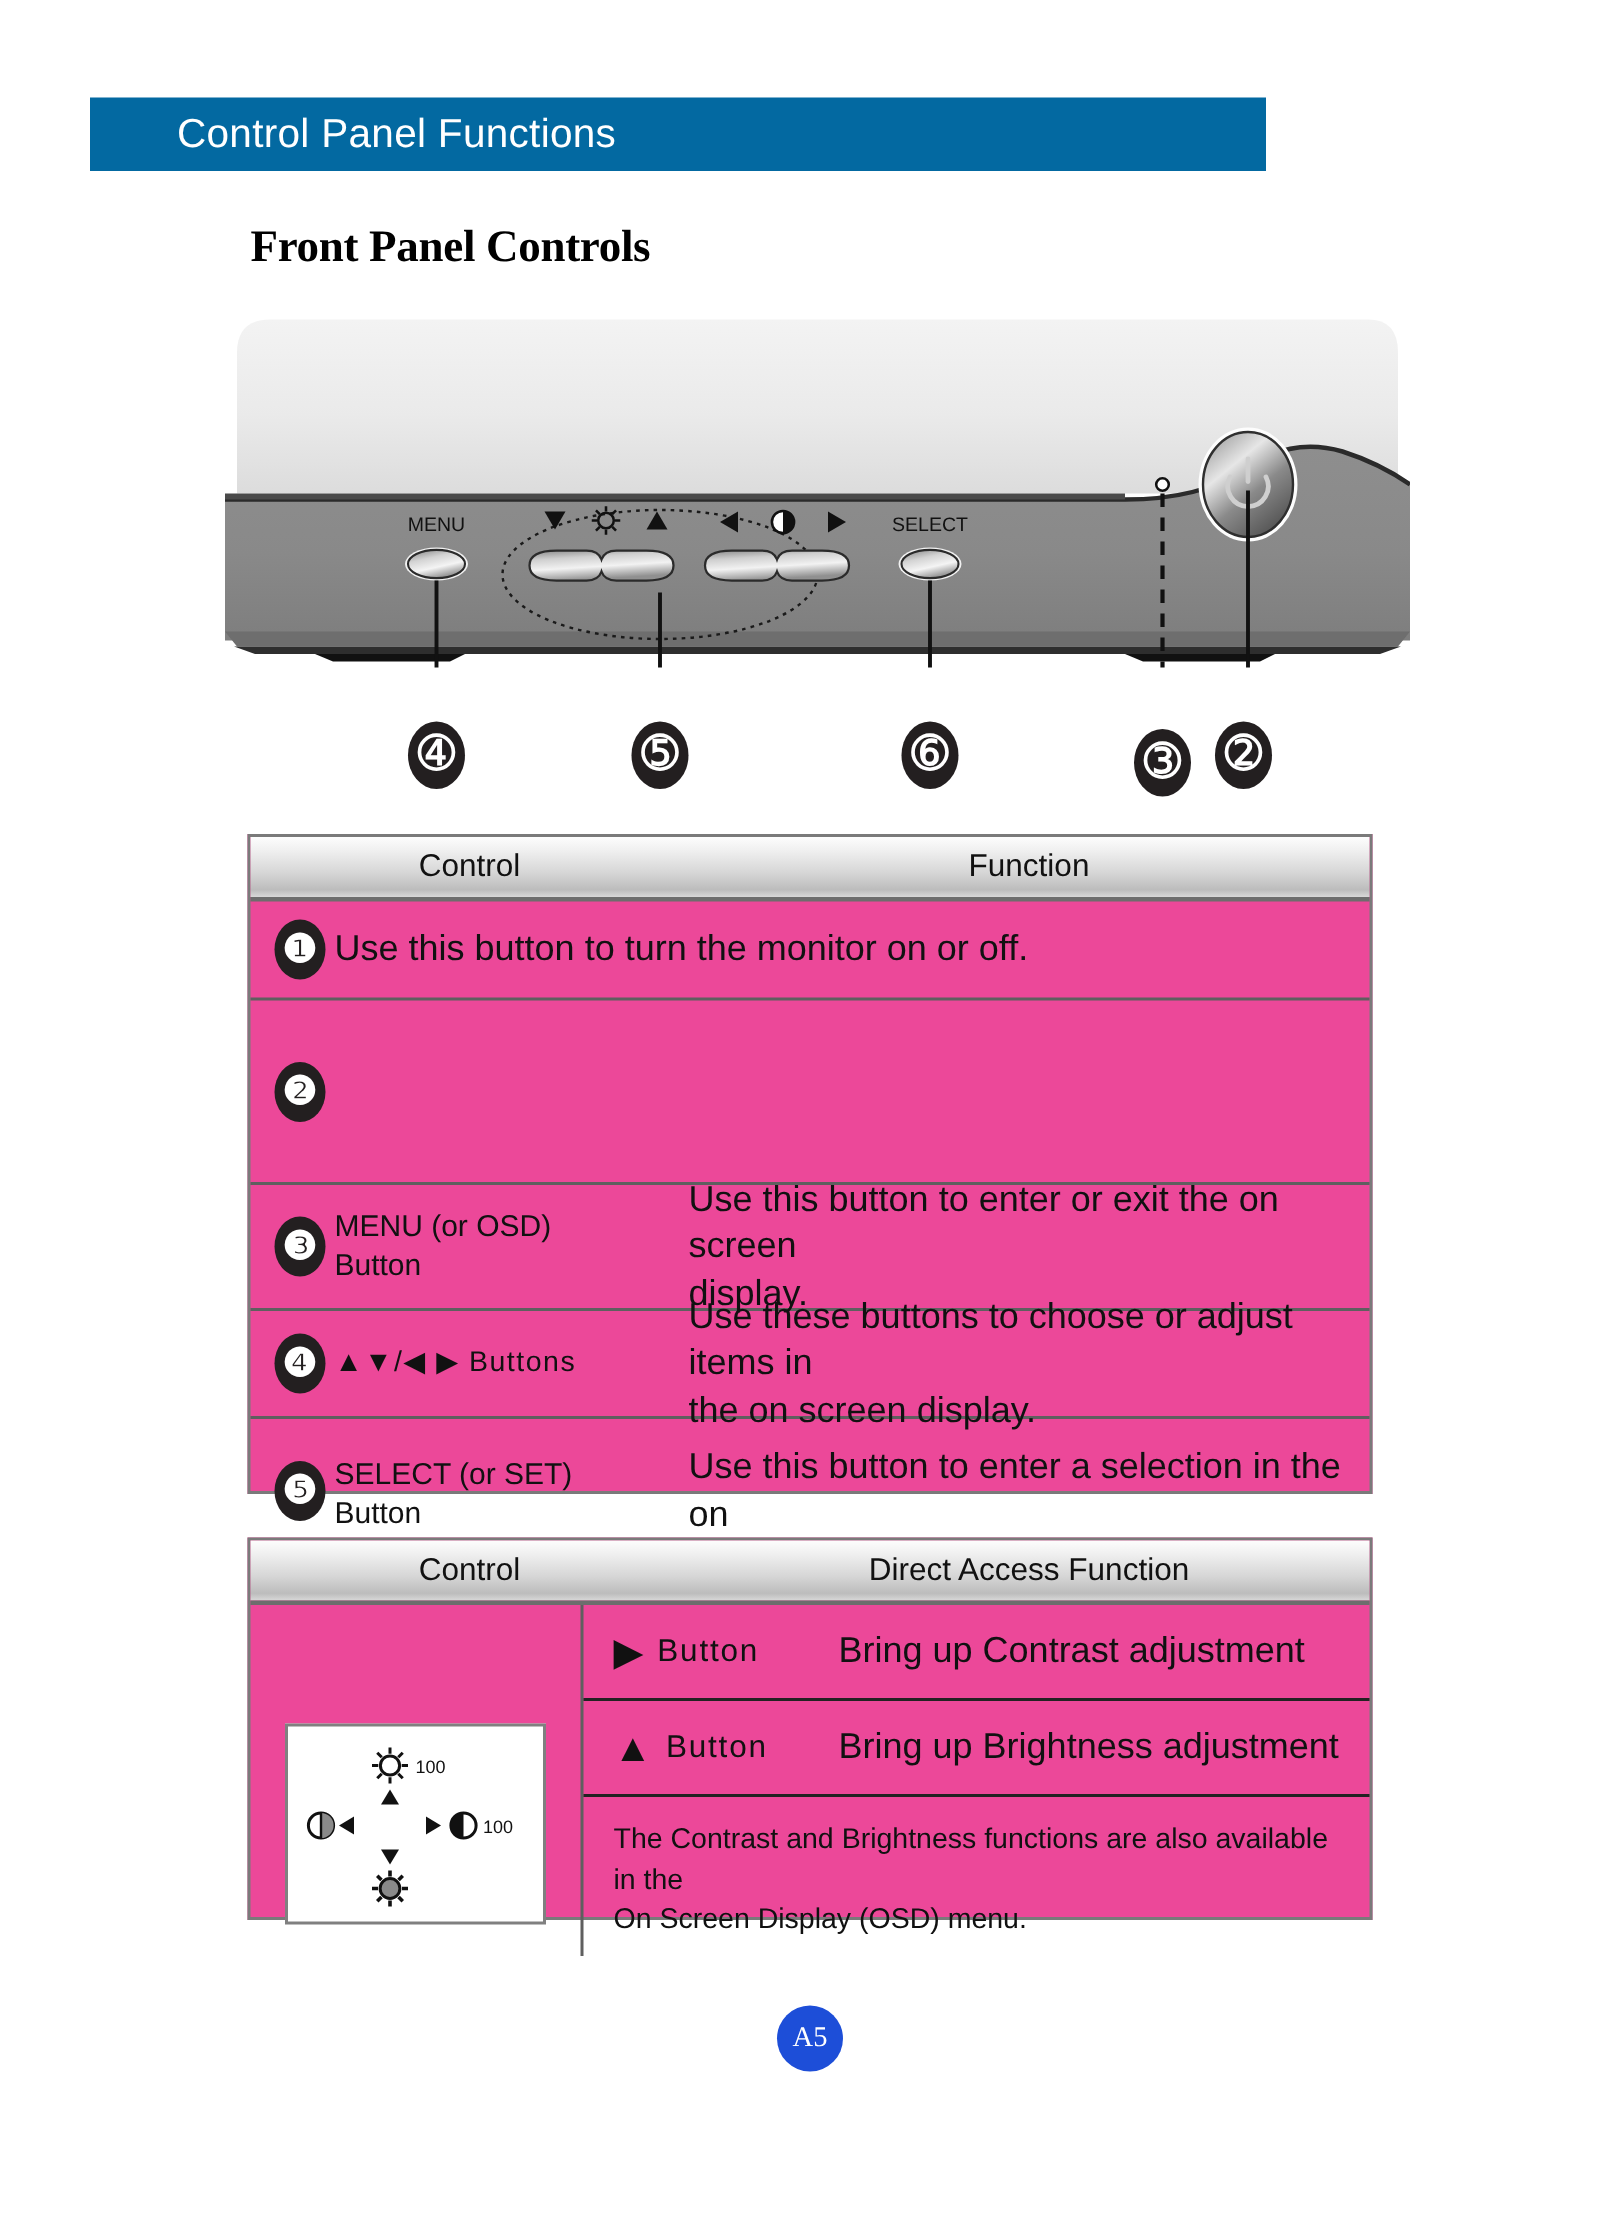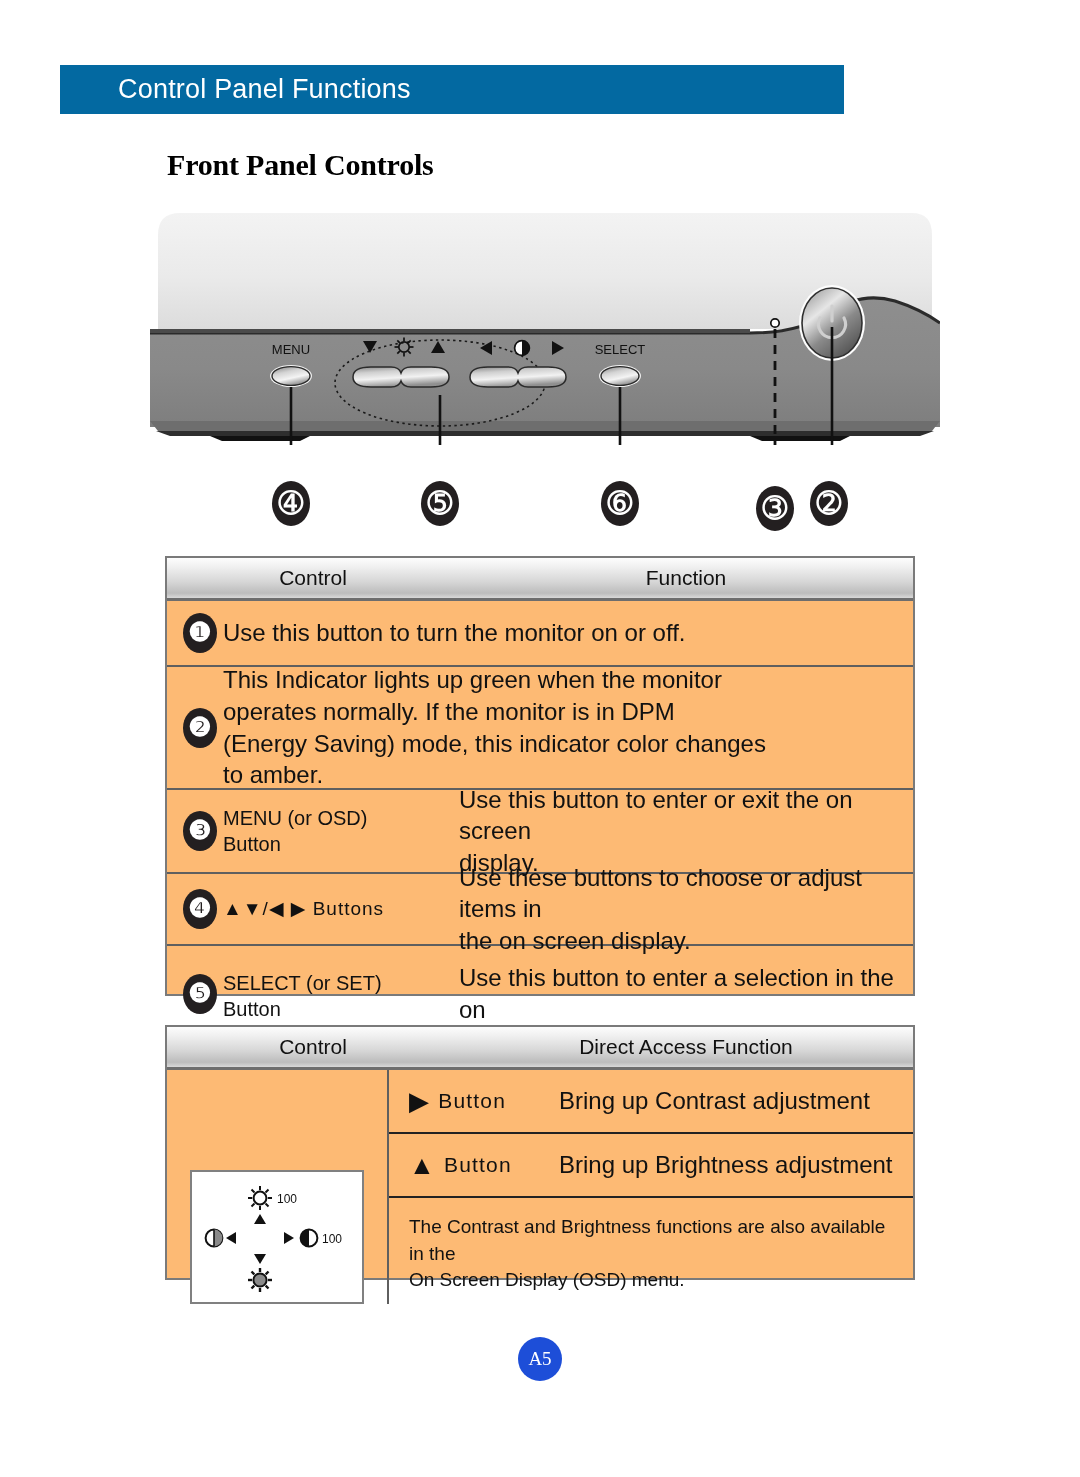--- a/index.html
+++ b/index.html
@@ -44,21 +44,21 @@
     display:flex;align-items:center;justify-content:center;
     font-family:"Liberation Serif", serif;
     font-weight:bold;font-size:29px;
     line-height:1;
   }
 
   
   .tbl{
     position:absolute;
     border:2px solid #7a7a7a;
-    background:#fdba74;
+    background:#ec4899;
     box-sizing:border-box;
   }
   .thead{
     display:flex;height:40px;
     background:linear-gradient(to bottom,#fdfdfd 0%,#f0f0f0 22%,#d6d6d6 60%,#bcbcbc 88%,#d8d8d8 100%);
     border-bottom:3px solid #6d6d6d;
   }
   .thead .th{
     display:flex;align-items:center;justify-content:center;
     font-size:21px;color:#111;
@@ -95,21 +95,21 @@
 
   .arrows{font-size:19px;letter-spacing:1px;}
 
   
   .th2-control{width:292px;}
   .th2-func{flex:1;}
 
   #tbl2-body{display:flex;}
   #osd-col{
     width:220px;box-sizing:border-box;
-    display:flex;align-items:flex-end;justify-content:center;
+    display:flex;align-items:center;justify-content:center;
     padding-top:58px;
   }
   #osd-box{
     width:170px;height:130px;border:2px solid #808080;background:#fff;
     position:relative;
   }
   #rows-col{flex:1;border-left:2px solid #5f5f5f;box-sizing:border-box;}
   .drow{
     display:flex;align-items:center;height:62px;
     border-bottom:2px solid #222;
@@ -257,26 +257,20 @@
       <div class="badge">❶</div>
     </div>
     <div class="cell-fn">
       <span class="fn-inner">Use this button to turn the monitor on or off.</span>
     </div>
   </div>
 
   <div class="trow" style="height:121px;">
     <div class="cell-num">
       <div class="badge">❷</div>
-    </div>
-    <div class="cell-fn">
-      <span class="fn-inner">This Indicator lights up green when the monitor
-operates normally. If the monitor is in DPM
-(Energy Saving) mode, this indicator color changes
-to amber.</span>
     </div>
   </div>
 
   <div class="trow" style="height:82px;">
     <div class="cell-num">
       <div class="badge">❸</div>
     </div>
     <div class="cell-ctrl">
       <span class="ctl-inner">MENU (or OSD)
 Button</span>

